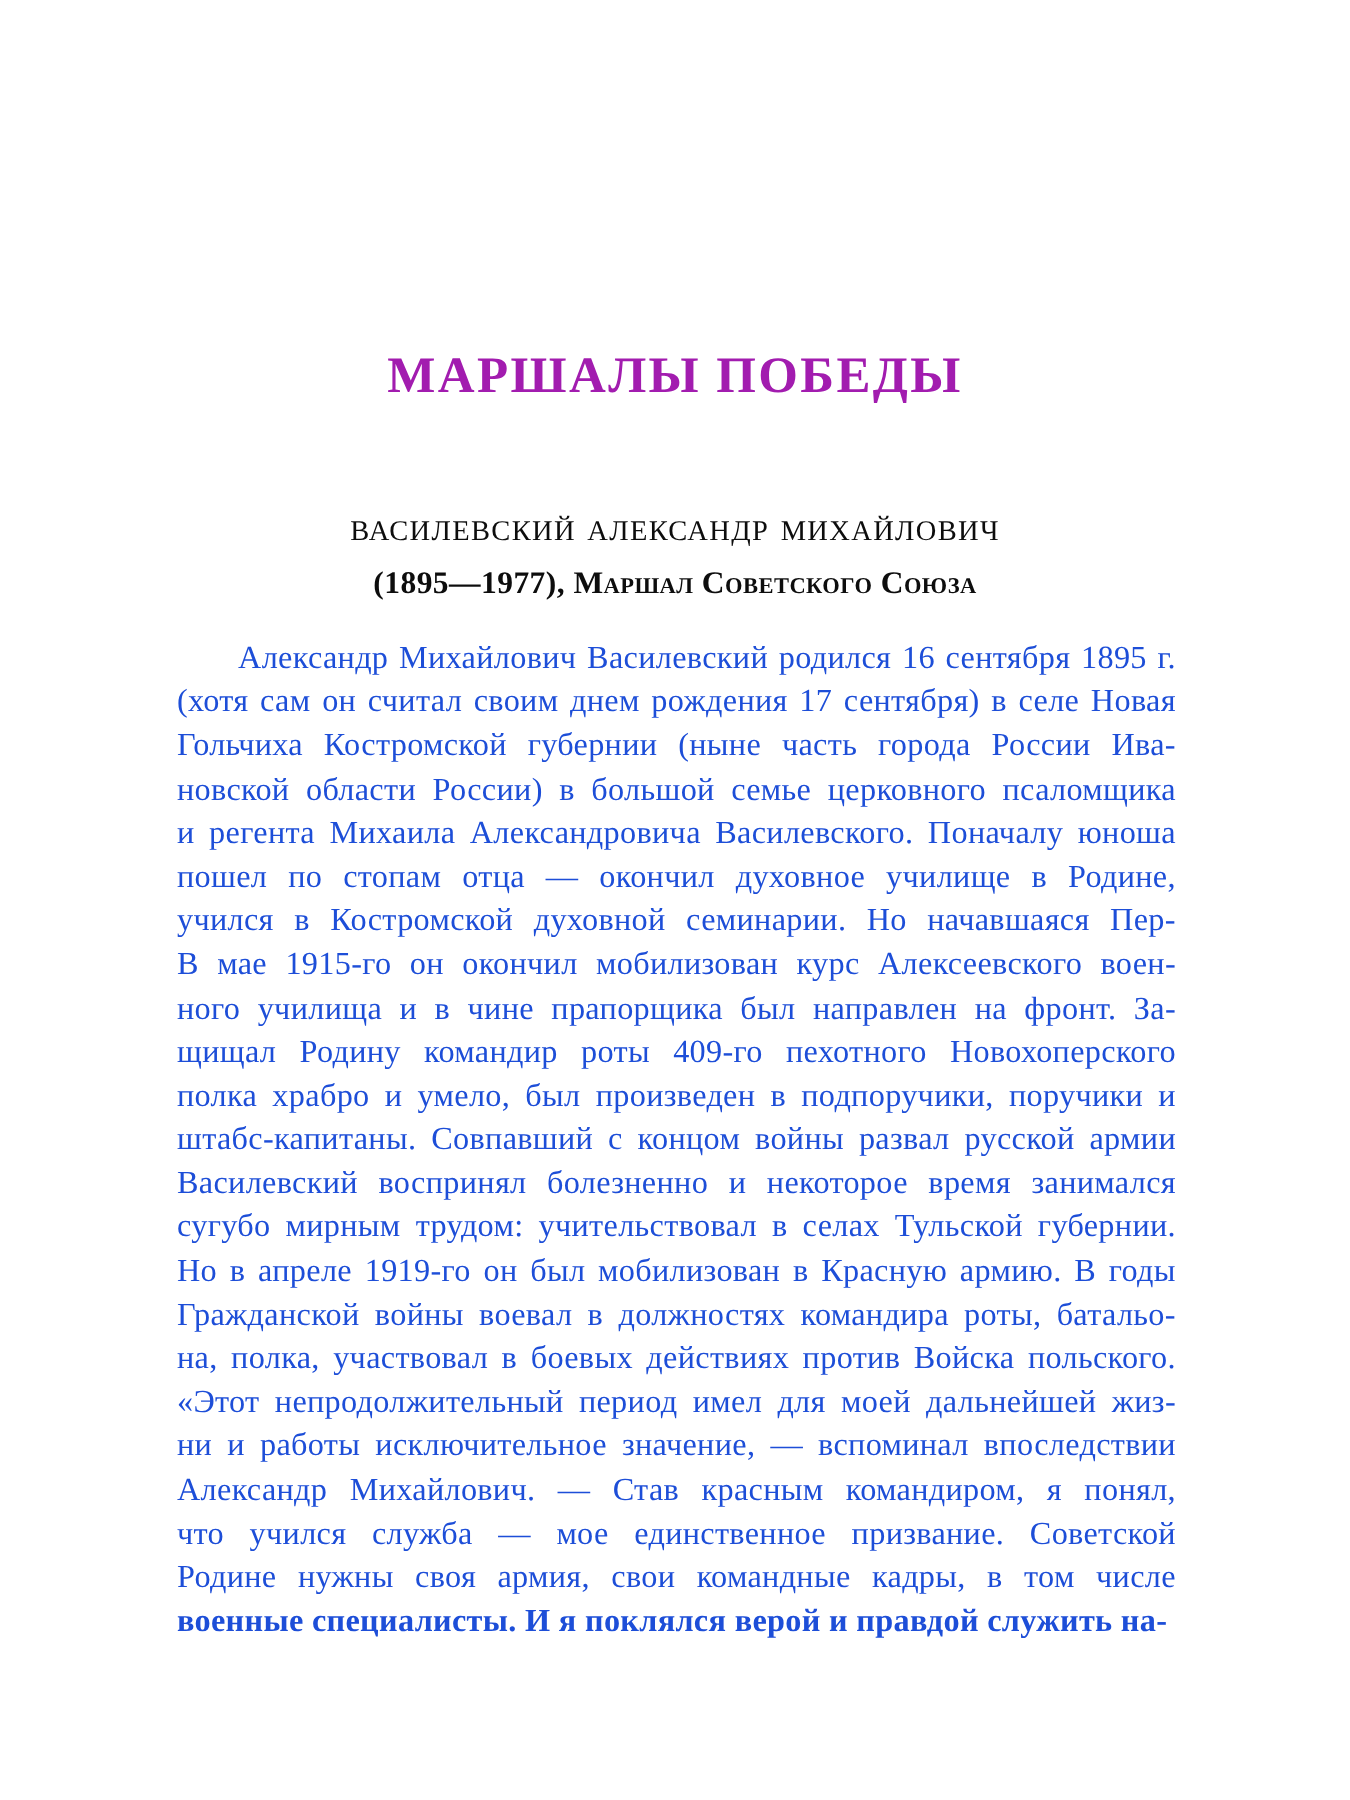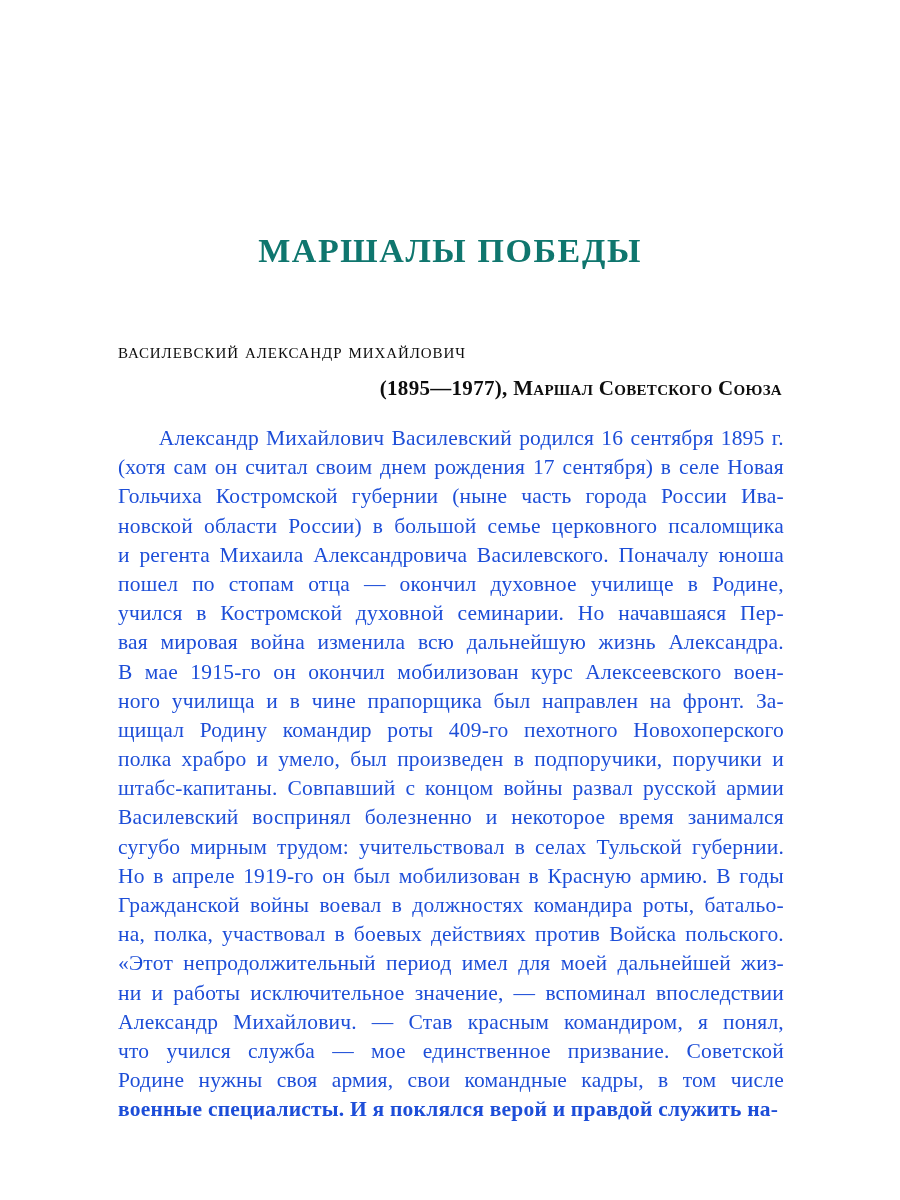--- a/index.html
+++ b/index.html
@@ -24,48 +24,48 @@
   .book-title {
     position: absolute;
     top: 231px;
     left: 118px;
     width: 664px;
     text-align: center;
     font-size: 34px;
     line-height: 40px;
     font-weight: 600;
     letter-spacing: 1.6px;
-    color: #0f766e;
+    color: #a21caf;
     white-space: nowrap;
   }
 
   
   .person-name {
     position: absolute;
     top: 334px;
     left: 118px;
     width: 664px;
-    text-align: left;
-    font-size: 21px;
+    text-align: center;
+    font-size: 27px;
     line-height: 34px;
     font-weight: 500;
     font-variant: small-caps;
     text-transform: lowercase;
     letter-spacing: 0.9px;
     color: #0d0d0d;
     white-space: nowrap;
   }
 
   
   .person-subtitle {
     position: absolute;
     top: 374px;
     left: 118px;
     width: 664px;
-    text-align: right;
+    text-align: center;
     font-size: 21px;
     line-height: 28px;
     font-weight: 700;
     font-variant: small-caps;
     letter-spacing: 0.3px;
     color: #0d0d0d;
     white-space: nowrap;
   }
 
   
@@ -184,30 +184,20 @@
         <span>учился</span>
         <span>в</span>
         <span>Костромской</span>
         <span>духовной</span>
         <span>семинарии.</span>
         <span>Но</span>
         <span>начавшаяся</span>
         <span>Пер-</span>
       </div>
       <div class="body-line justify">
-        <span>вая</span>
-        <span>мировая</span>
-        <span>война</span>
-        <span>изменила</span>
-        <span>всю</span>
-        <span>дальнейшую</span>
-        <span>жизнь</span>
-        <span>Александра.</span>
-      </div>
-      <div class="body-line justify">
         <span>В</span>
         <span>мае</span>
         <span>1915-го</span>
         <span>он</span>
         <span>окончил</span>
         <span>мобилизован</span>
         <span>курс</span>
         <span>Алексеевского</span>
         <span>воен-</span>
       </div>

